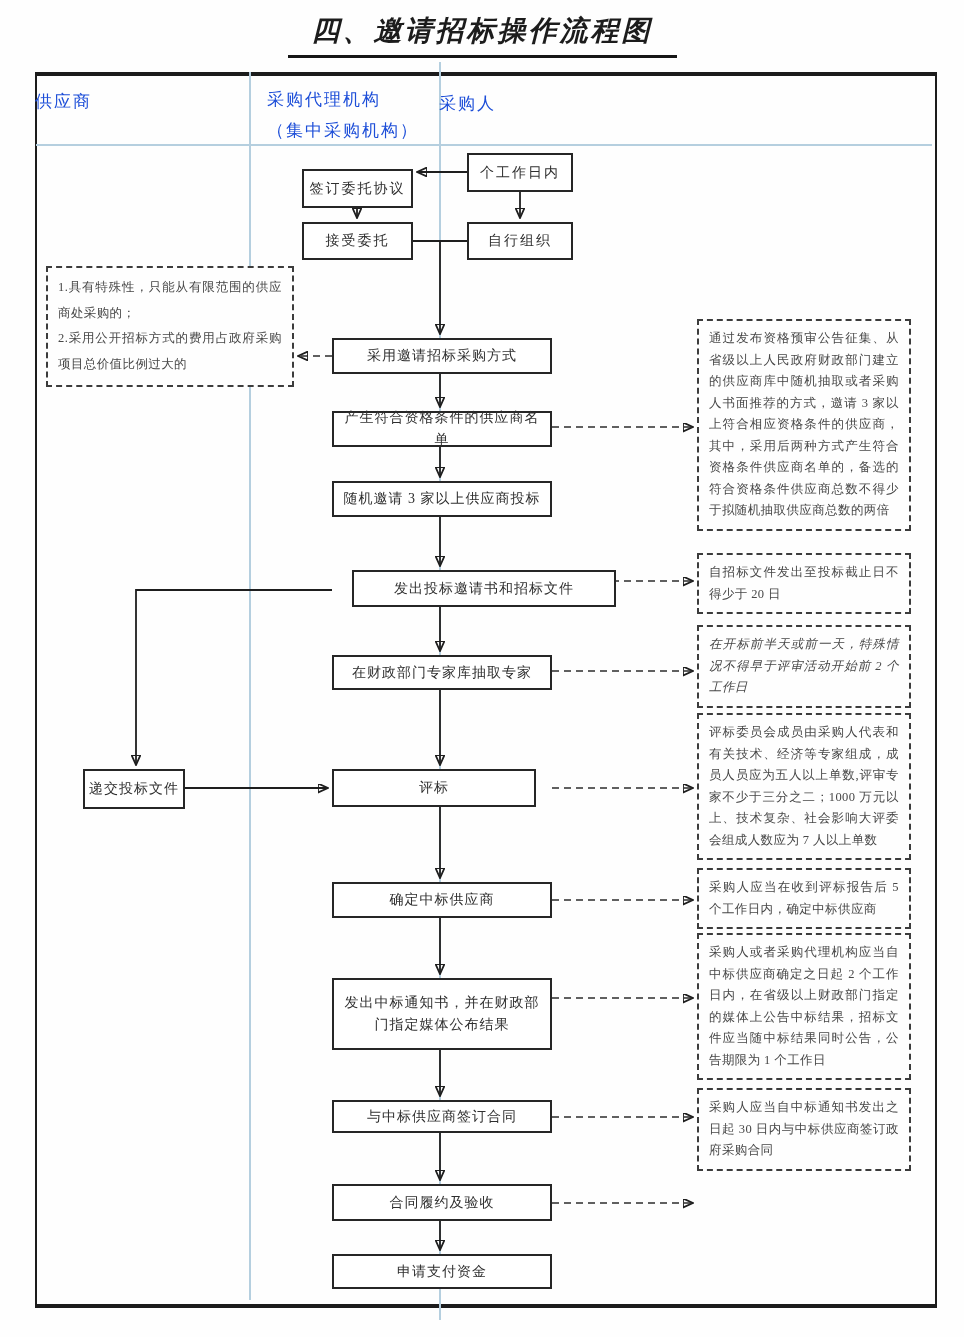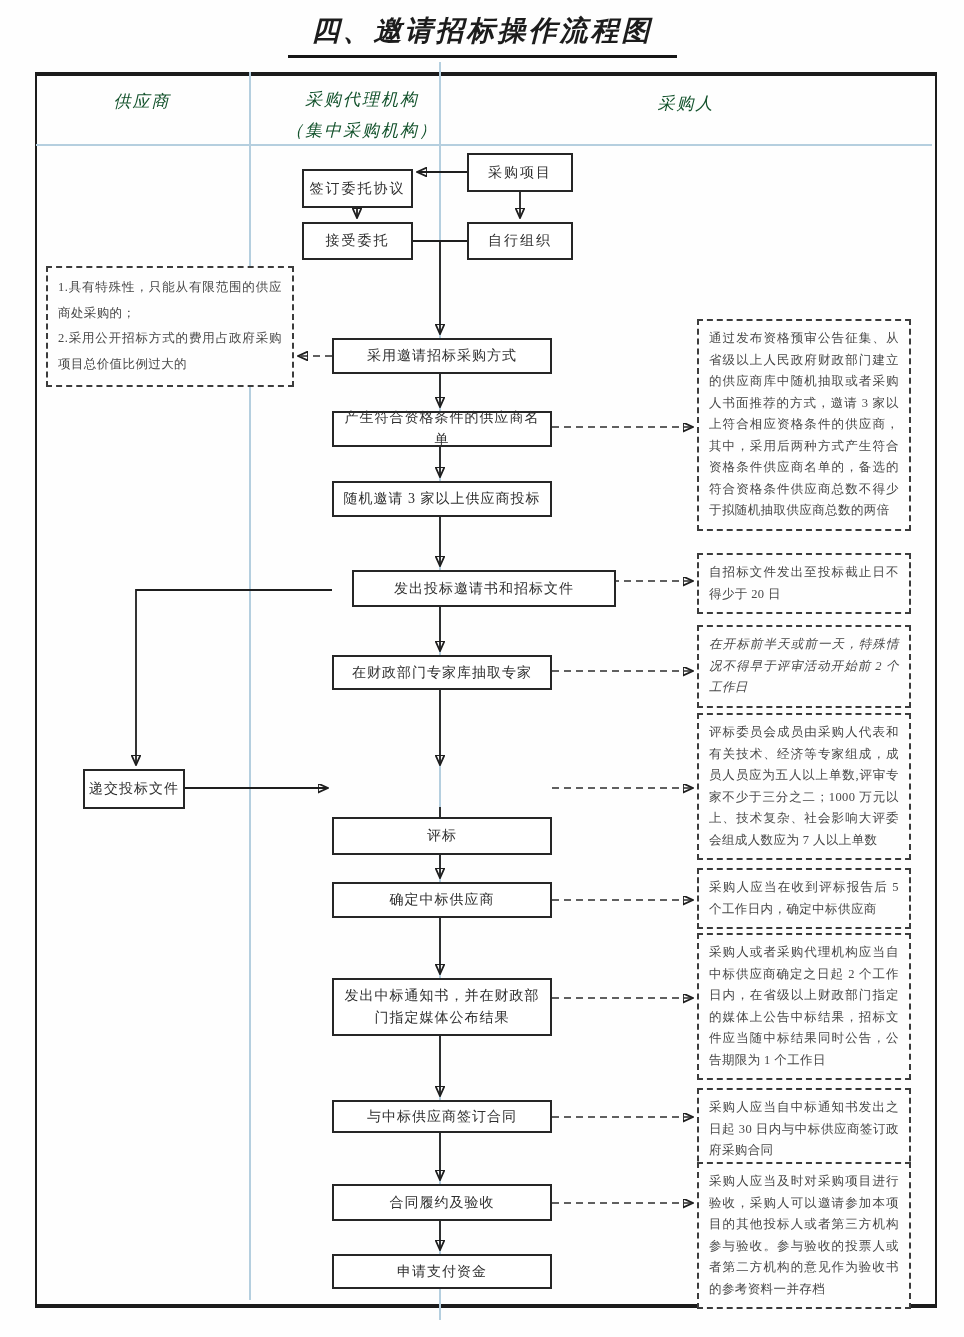--- a/index.html
+++ b/index.html
@@ -16,21 +16,21 @@
   .frame {
     position:absolute; left:35px; top:72px; width:898px; height:1228px;
     border:2px solid #1c1c1c; border-top-width:4px; border-bottom-width:4px;
     background:transparent;
   }
   .vline { position:absolute; width:2px; background:#b5cfdf; z-index:1; }
   .v1 { left:249px; top:72px; height:1228px; }
   .v2 { left:439px; top:62px; height:1258px; }
   .hline { position:absolute; left:36px; width:896px; height:2px; background:#b5cfdf; z-index:1; }
   .h1 { top:144px; }
-  .colhead { position:absolute; z-index:3; text-align:center; font-size:17px; color:#14532d; letter-spacing:2px;font-style:italic; }
+  .colhead { position:absolute; z-index:3; font-size:17px; color:#1d4ed8; letter-spacing:2px; }
   #hd-supplier  { left:35px;  top:90px;  width:214px; }
   #hd-agency    { left:249px; top:84px;  width:190px; line-height:31px;padding-left:18px; }
   #hd-purchaser { left:439px; top:92px;  width:494px; }
   svg.overlay { position:absolute; left:0; top:0; z-index:2; }
   svg.overlay line, svg.overlay path { stroke:#1e1e1e; stroke-width:1.8; fill:none; }
   svg.overlay g.dashed line { stroke-dasharray:7 5; stroke-width:1.6; stroke:#2c2c2c; }
   .fbox {
     position:absolute; z-index:3; background:#fff; border:2px solid #262626;
     display:flex; align-items:center; justify-content:center; text-align:center;
     font-size:14px; color:#2f2f2f; letter-spacing:1px; line-height:1.55; padding:0 4px;
@@ -40,23 +40,23 @@
   #bx-sign      { left:302px; top:153px; width:111px; height:39px;margin-top:16px; }
   #bx-project   { left:467px; top:153px; width:106px; height:39px; }
   #bx-accept    { left:302px; top:222px; width:111px; height:38px; }
   #bx-self      { left:467px; top:222px; width:106px; height:38px; }
   #bx-method    { left:332px; top:338px; width:220px; height:36px; }
   #bx-list      { left:332px; top:411px; width:220px; height:36px; }
   #bx-random    { left:332px; top:481px; width:220px; height:36px; }
   #bx-invite    { left:352px; top:570px; width:264px; height:37px; }
   #bx-expert    { left:332px; top:655px; width:220px; height:35px; }
   #bx-submit    { left:83px;  top:769px; width:102px; height:40px; }
-  #bx-eval      { left:332px; top:769px; width:220px; height:38px;margin-top:48px; }
+  #bx-eval      { left:332px; top:769px; width:204px; height:38px; }
   #bx-winner    { left:332px; top:882px; width:220px; height:36px; }
-  #bx-notice    { left:332px; top:978px; width:220px; height:58px; }
+  #bx-notice    { left:332px; top:978px; width:220px; height:72px; }
   #bx-contract  { left:332px; top:1100px; width:220px; height:33px; }
   #bx-perform   { left:332px; top:1184px; width:220px; height:37px; }
   #bx-payment   { left:332px; top:1254px; width:220px; height:35px; }
   .note {
     position:absolute; z-index:3; background:#fefefe; border:2px dashed #3c3c3c;
     font-size:12.5px; color:#474747; line-height:1.72; letter-spacing:0.4px;
     padding:7px 10px; box-sizing:border-box; text-align:justify;
   }
   #nt-left { left:46px; top:266px; width:248px; min-height:116px; line-height:2.05; }
   #nt-left div { margin:0; }
@@ -122,21 +122,21 @@
       <line x1="552" y1="671" x2="692" y2="671" marker-end="url(#ah)"></line>
       <line x1="552" y1="788" x2="692" y2="788" marker-end="url(#ah)"></line>
       <line x1="552" y1="900" x2="692" y2="900" marker-end="url(#ah)"></line>
       <line x1="552" y1="998" x2="692" y2="998" marker-end="url(#ah)"></line>
       <line x1="552" y1="1117" x2="692" y2="1117" marker-end="url(#ah)"></line>
       <line x1="552" y1="1203" x2="692" y2="1203" marker-end="url(#ah)"></line>
     </g>
   </svg>
 
   <div class="fbox small" id="bx-sign">签订委托协议</div>
-  <div class="fbox small" id="bx-project">采购项目</div>
+  <div class="fbox small" id="bx-project">个工作日内</div>
   <div class="fbox small" id="bx-accept">接受委托</div>
   <div class="fbox small" id="bx-self">自行组织</div>
   <div class="fbox" id="bx-method">采用邀请招标采购方式</div>
   <div class="fbox" id="bx-list">产生符合资格条件的供应商名单</div>
   <div class="fbox" id="bx-random">随机邀请 3 家以上供应商投标</div>
   <div class="fbox" id="bx-invite">发出投标邀请书和招标文件</div>
   <div class="fbox" id="bx-expert">在财政部门专家库抽取专家</div>
   <div class="fbox" id="bx-submit">递交投标文件</div>
   <div class="fbox" id="bx-eval">评标</div>
   <div class="fbox" id="bx-winner">确定中标供应商</div>
@@ -149,15 +149,14 @@
     <div>1.具有特殊性，只能从有限范围的供应商处采购的；</div>
     <div>2.采用公开招标方式的费用占政府采购项目总价值比例过大的</div>
   </div>
   <div class="note" id="nt-r1">通过发布资格预审公告征集、从省级以上人民政府财政部门建立的供应商库中随机抽取或者采购人书面推荐的方式，邀请 3 家以上符合相应资格条件的供应商，其中，采用后两种方式产生符合资格条件供应商名单的，备选的符合资格条件供应商总数不得少于拟随机抽取供应商总数的两倍</div>
   <div class="note" id="nt-r2">自招标文件发出至投标截止日不得少于 20 日</div>
   <div class="note" id="nt-r3">在开标前半天或前一天，特殊情况不得早于评审活动开始前 2 个工作日</div>
   <div class="note" id="nt-r4">评标委员会成员由采购人代表和有关技术、经济等专家组成，成员人员应为五人以上单数,评审专家不少于三分之二；1000 万元以上、技术复杂、社会影响大评委会组成人数应为 7 人以上单数</div>
   <div class="note" id="nt-r5">采购人应当在收到评标报告后 5 个工作日内，确定中标供应商</div>
   <div class="note" id="nt-r6">采购人或者采购代理机构应当自中标供应商确定之日起 2 个工作日内，在省级以上财政部门指定的媒体上公告中标结果，招标文件应当随中标结果同时公告，公告期限为 1 个工作日</div>
   <div class="note" id="nt-r7">采购人应当自中标通知书发出之日起 30 日内与中标供应商签订政府采购合同</div>
-  <div class="note" id="nt-r8">采购人应当及时对采购项目进行验收，采购人可以邀请参加本项目的其他投标人或者第三方机构参与验收。参与验收的投票人或者第二方机构的意见作为验收书的参考资料一并存档</div>
 
 </div>
 
 </body></html>

